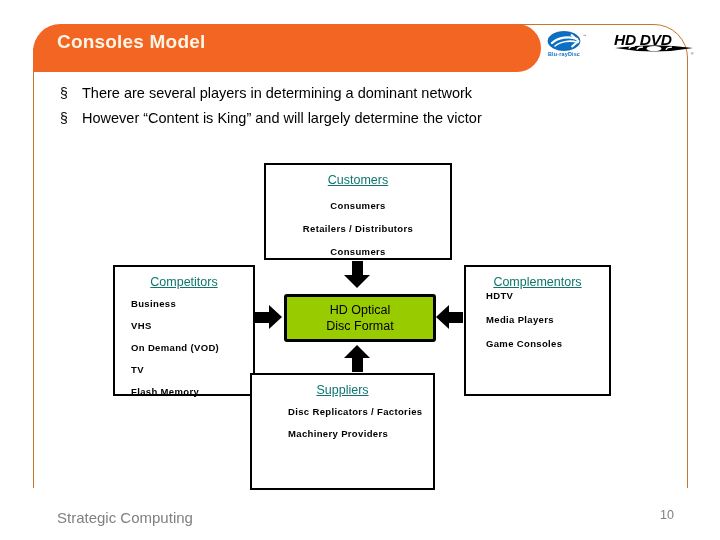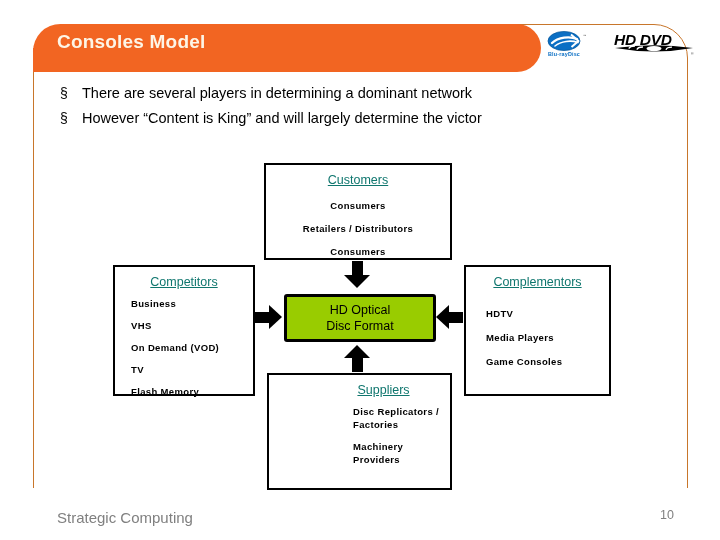--- a/index.html
+++ b/index.html
@@ -149,24 +149,24 @@
 
   #box-customers { left: 264px; top: 163px; width: 188px; height: 97px; }
   #box-customers .force-list { margin-top: 12px; text-align: center; }
   #box-customers .force-item { margin-bottom: 10px; }
 
   #box-competitors { left: 113px; top: 265px; width: 142px; height: 131px; }
   #box-competitors .force-list { margin-top: 8px; padding-left: 16px; }
   #box-competitors .force-item { margin-bottom: 9px; }
 
   #box-complementors { left: 464px; top: 265px; width: 147px; height: 131px; }
-  #box-complementors .force-list { margin-top: 18px; padding-left: 20px; }
+  #box-complementors .force-list { padding-left: 20px; }
   #box-complementors .force-item { margin-bottom: 11px; }
 
-  #box-suppliers { left: 267px; top: 373px; width: 185px; height: 117px; padding-left: 48px; }
+  #box-suppliers { left: 250px; top: 373px; width: 185px; height: 117px; }
   #box-suppliers .force-list { margin-top: 8px; padding-left: 14px; margin-left: 22px; }
   #box-suppliers .force-item { margin-bottom: 9px; }
 
   
   #box-center {
     position: absolute;
     left: 284px;
     top: 294px;
     width: 152px;
     height: 48px;

